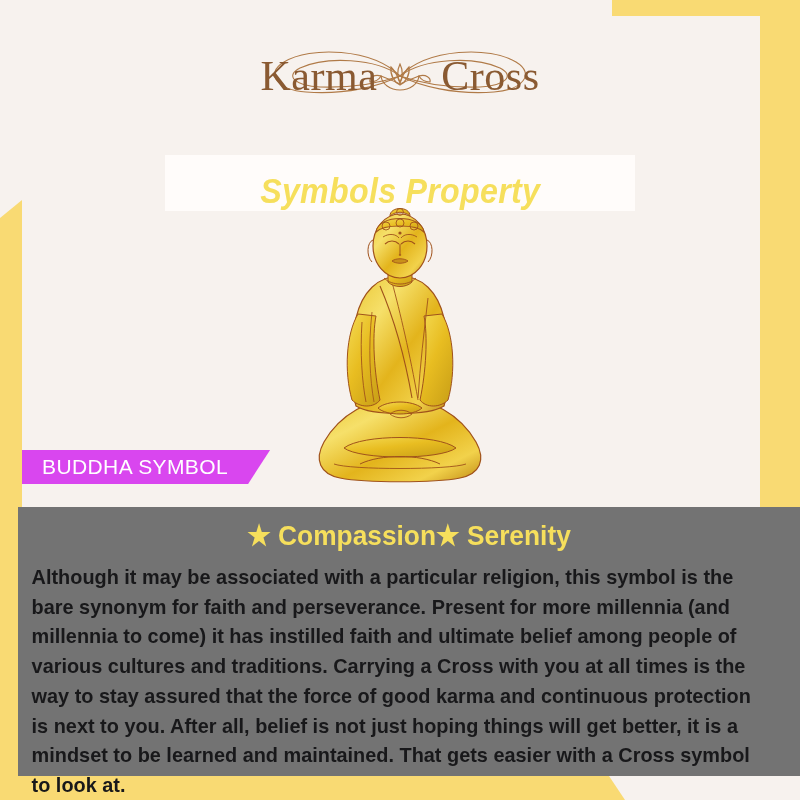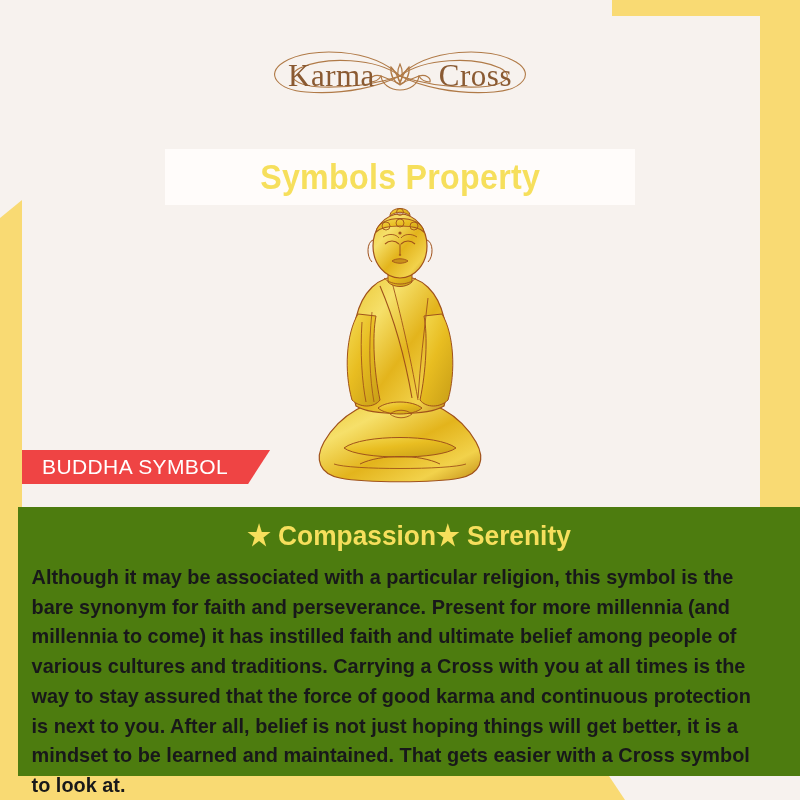--- a/index.html
+++ b/index.html
@@ -84,35 +84,36 @@
   }
   .logo-text {
     position: relative;
     display: flex;
     align-items: center;
     justify-content: center;
     gap: 64px;
     width: 100%;
     color: #8a5a32;
     font-family: "Liberation Serif", serif;
-    font-size: 31px;
+    font-size: 42px;
     letter-spacing: 0.5px;
   }
 
   
   .title-banner {
     position: absolute;
     left: 165px;
-    top: 149px;
+    top: 155px;
     width: 470px;
     height: 56px;
     background: #fffcfa;
     display: flex;
-    align-items: center;
-    justify-content: center;
+    align-items: flex-end;
+    justify-content: center;
+    font-style: italic;
   }
   .title-text {
     color: #f6df5c;
     font-family: "Liberation Sans Narrow", "Liberation Sans", sans-serif;
     font-size: 35px;
     font-weight: bold;
     letter-spacing: 0.3px;
     transform: scaleX(0.92);
   }
 
@@ -128,39 +129,39 @@
     justify-content: center;
   }
 
   
   .symbol-ribbon {
     position: absolute;
     left: 22px;
     top: 450px;
     height: 34px;
     padding: 0 42px 0 20px;
-    background: #ef4444;
+    background: #d946ef;
     display: flex;
     align-items: center;
     clip-path: polygon(0 0, 100% 0, calc(100% - 22px) 100%, 0 100%);
   }
   .symbol-ribbon span {
     color: #ffffff;
     font-size: 21px;
     letter-spacing: 0.4px;
   }
 
   
   .content-panel {
     position: absolute;
     left: 18px;
     top: 507px;
     width: 782px;
     height: 269px;
-    background: #4d7c0f;
+    background: #737373;
   }
   .subtitle {
     margin: 0;
     padding: 12px 0 6px 0;
     text-align: center;
     color: #f6df5c;
     font-family: "Liberation Sans Narrow", "Liberation Sans", sans-serif;
     font-size: 28px;
     font-weight: bold;
     transform: scaleX(0.94);

